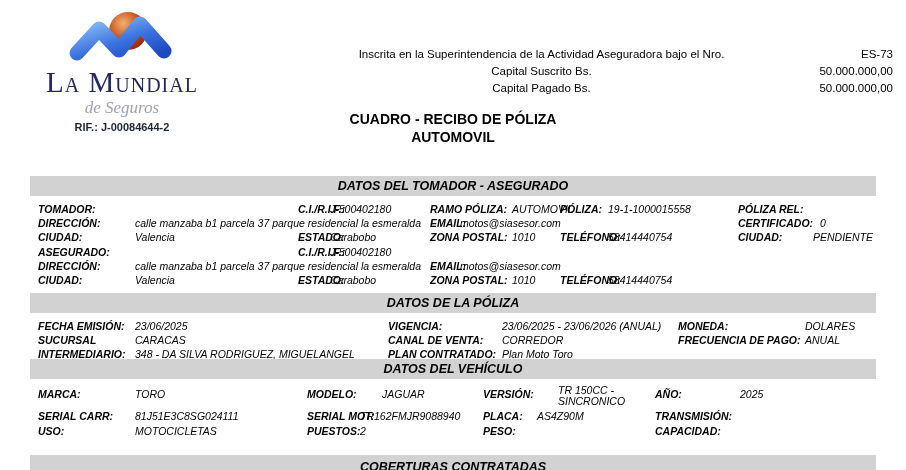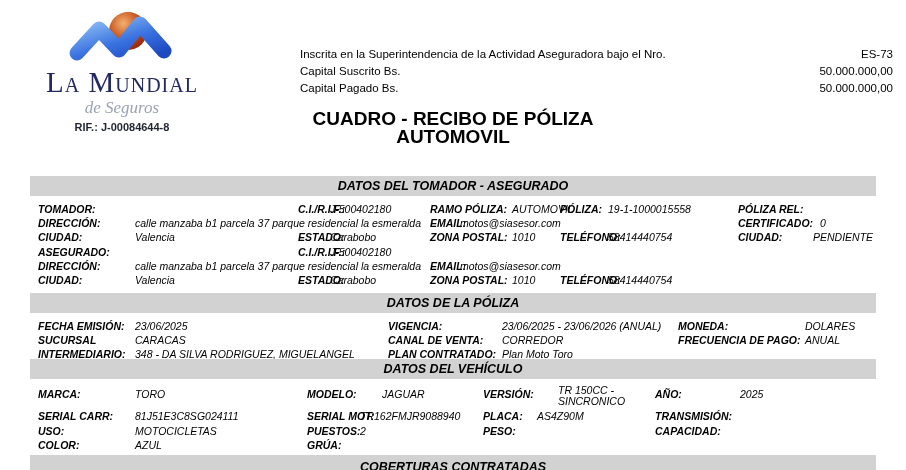--- a/index.html
+++ b/index.html
@@ -11,24 +11,24 @@
   #logo{position:absolute;left:22px;top:4px;width:200px;height:132px;text-align:center;}
   #logo-icon{position:absolute;left:44px;top:2px;width:112px;height:62px;}
   #logo-word{position:absolute;left:0;top:62px;width:200px;font-family:"Liberation Serif","DejaVu Serif",serif;
     font-variant:small-caps;font-size:29px;letter-spacing:1px;color:#232a63;line-height:32px;}
   #logo-sub{position:absolute;left:0;top:94px;width:200px;font-family:"Liberation Serif","DejaVu Serif",serif;
     font-style:italic;font-size:17px;color:#9aa2b4;line-height:20px;}
   #logo-rif{position:absolute;left:0;top:117px;width:200px;font-size:11px;font-weight:bold;color:#1f2430;}
   
   #reginfo{position:absolute;left:300px;top:46px;width:593px;font-size:11.5px;line-height:17px;}
   .reg-row{display:flex;}
-  .reg-label{flex:1;text-align:left;}
+  .reg-label{flex:1;text-align:center;}
   .reg-value{width:110px;text-align:right;}
   
-  #doc-title{position:absolute;left:0;top:110px;width:906px;text-align:center;font-weight:bold;font-size:19px;line-height:18px;}
+  #doc-title{position:absolute;left:0;top:110px;width:906px;text-align:center;font-weight:bold;font-size:14px;line-height:18px;}
   
   .section{position:absolute;left:30px;width:846px;font-style:italic;}
   .bar{height:20px;background:#d2d2d2;text-align:center;font-weight:bold;font-size:12.5px;line-height:20px;color:#000;}
   .row{position:absolute;left:0;width:846px;height:13px;font-size:10.5px;}
   .f{position:absolute;top:0;white-space:nowrap;}
   .b{font-weight:bold;text-align:center;}
   
   .t-l1{left:8px}   .t-v1{left:105px}
   .t-l2{left:268px} .t-v2{left:300px}
   .t-l3{left:400px} .t-v3{left:482px} .t-ve{left:430px}
@@ -62,21 +62,21 @@
           <stop offset="0" stop-color="#f2b070"></stop>
             <stop offset="0.55" stop-color="#c24a16"></stop>
             <stop offset="1" stop-color="#8f2008"></stop>
         </radialGradient>
       </defs>
       <circle cx="62" cy="25" r="19" fill="url(#rg)"></circle>
       <path d="M 11 47 L 33 23 L 53 44 L 74 18 L 98 45" fill="none" stroke="url(#bg)" stroke-width="15" stroke-linecap="round" stroke-linejoin="round"></path>
     </svg>
     <div id="logo-sub">de Seguros</div>
     <div id="logo-word">La Mundial</div>
-    <div id="logo-rif">RIF.: J-00084644-8</div>
+    <div id="logo-rif">RIF.: J-00084644-2</div>
   </div>
 
   <div id="reginfo">
     <div class="reg-row">
       <span class="reg-label">Inscrita en la Superintendencia de la Actividad Aseguradora bajo el Nro.</span>
       <span class="reg-value">ES-73</span>
     </div>
     <div class="reg-row">
       <span class="reg-label">Capital Suscrito Bs.</span>
       <span class="reg-value">50.000.000,00</span>
@@ -208,24 +208,19 @@
 
     <div class="row" style="top:66px;">
       <span class="f b v-l1">USO:</span>
       <span class="f v-v1">MOTOCICLETAS</span>
       <span class="f b v-l2">PUESTOS:</span>
       <span class="f v-v2">2</span>
       <span class="f b v-l3">PESO:</span>
       <span class="f b v-l4">CAPACIDAD:</span>
     </div>
 
-    <div class="row" style="top:80px;">
-      <span class="f b v-l1">COLOR:</span>
-      <span class="f v-v1">AZUL</span>
-      <span class="f b v-l2">GRÚA:</span>
-    </div>
   </div>
 
   <div class="section" style="top:455px;height:22px;">
     <div class="bar" style="height:22px;line-height:24px;">COBERTURAS CONTRATADAS</div>
   </div>
 
 </div>
 
 </body></html>

